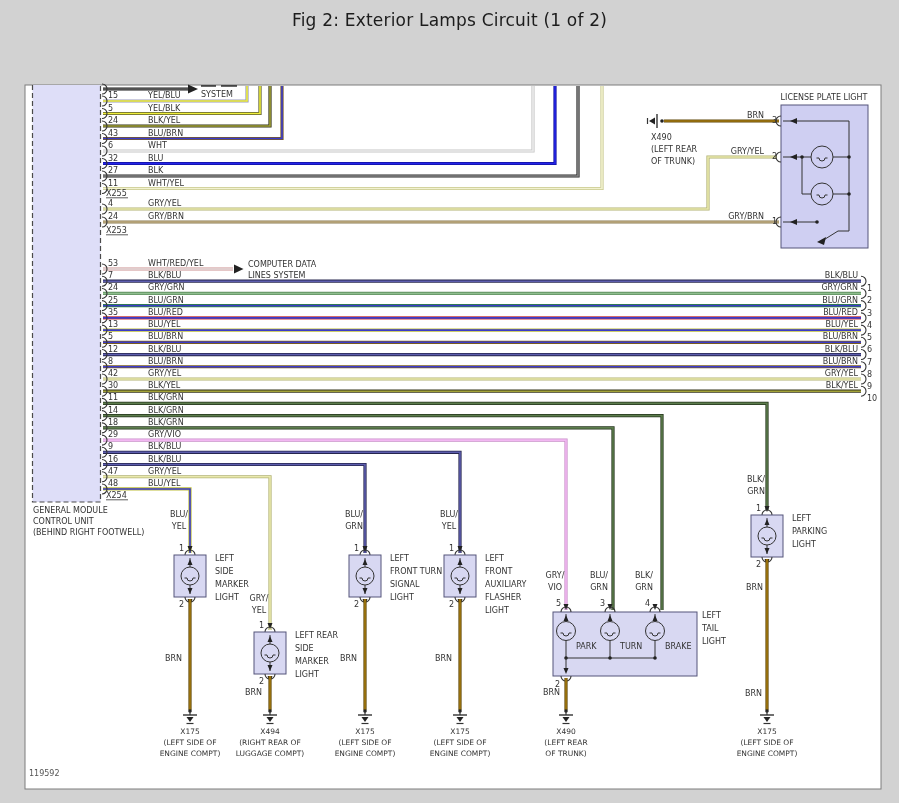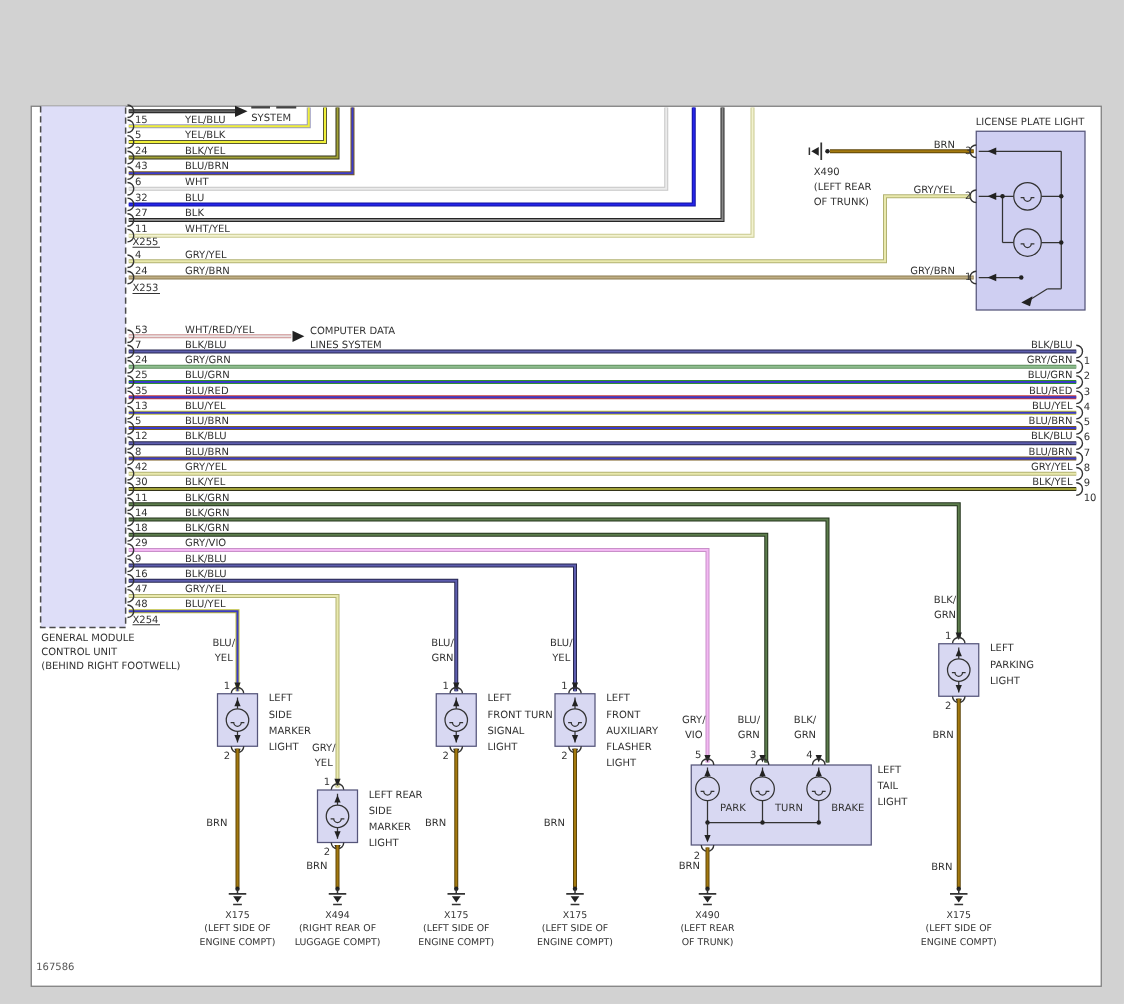--- a/index.html
+++ b/index.html
@@ -7,20 +7,21 @@
         font-family:"DejaVu Sans","Liberation Sans",sans-serif;}
   .title-bar{position:absolute;top:10px;left:0;width:100%;text-align:center;
              font-size:17px;color:#1c1c1c;letter-spacing:0.2px;}
   .fig-number{position:absolute;left:29px;top:769px;font-size:8px;color:#555;}
   svg text{font-family:"DejaVu Sans","Liberation Sans",sans-serif;}
 </style>
 </head>
 <body>
 
 <div class="page">
+  <div class="title-bar">Fig 2: Exterior Lamps Circuit (1 of 2)</div>
   <svg id="diagram" width="899" height="803" viewBox="0 0 899 803" style="position:absolute;left:0;top:0;">
       <rect x="25" y="85" width="856" height="704" fill="#ffffff" stroke="#7d7d7d" stroke-width="1"></rect>
       <path d="M 32.5,85 L 32.5,502 L 100.5,502 L 100.5,85" fill="#dedef8" stroke="#4a4a4a" stroke-width="1.2" stroke-dasharray="5,3"></path>
       <text x="33" y="513" font-size="8" fill="#333" text-anchor="start">GENERAL MODULE</text>
       <text x="33" y="524" font-size="8" fill="#333" text-anchor="start">CONTROL UNIT</text>
       <text x="33" y="535" font-size="8" fill="#333" text-anchor="start">(BEHIND RIGHT FOOTWELL)</text>
       <polyline points="103,89 188,89" fill="none" stroke="#1a1a1a" stroke-width="3.2"></polyline>
       <polyline points="103,89 188,89" fill="none" stroke="#666666" stroke-width="1.6"></polyline>
       <path d="M 102,84 a 5,5 0 0 1 0,10" fill="none" stroke="#333" stroke-width="1.1"></path>
       <polygon points="188,84.5 188,93.5 198,89" fill="#222"></polygon>
@@ -454,14 +455,14 @@
       <text x="702" y="644" font-size="8" fill="#333" text-anchor="start">LIGHT</text>
       <circle cx="566" cy="711" r="1.8" fill="#222"></circle>
       <line x1="566" y1="711" x2="566" y2="715" stroke="#333" stroke-width="1.2"></line>
       <line x1="559" y1="715" x2="573" y2="715" stroke="#333" stroke-width="1.4"></line>
       <polygon points="562.5,717 569.5,717 566,722" fill="#222"></polygon>
       <line x1="562.5" y1="723.5" x2="569.5" y2="723.5" stroke="#333" stroke-width="1.2"></line>
       <text x="566" y="734" font-size="7.5" fill="#333" text-anchor="middle">X490</text>
       <text x="566" y="745" font-size="7.5" fill="#333" text-anchor="middle">(LEFT REAR</text>
       <text x="566" y="756" font-size="7.5" fill="#333" text-anchor="middle">OF TRUNK)</text>
     </svg>
-  <div class="fig-number">167586</div>
+  <div class="fig-number">119592</div>
 </div>
 
 </body></html>

